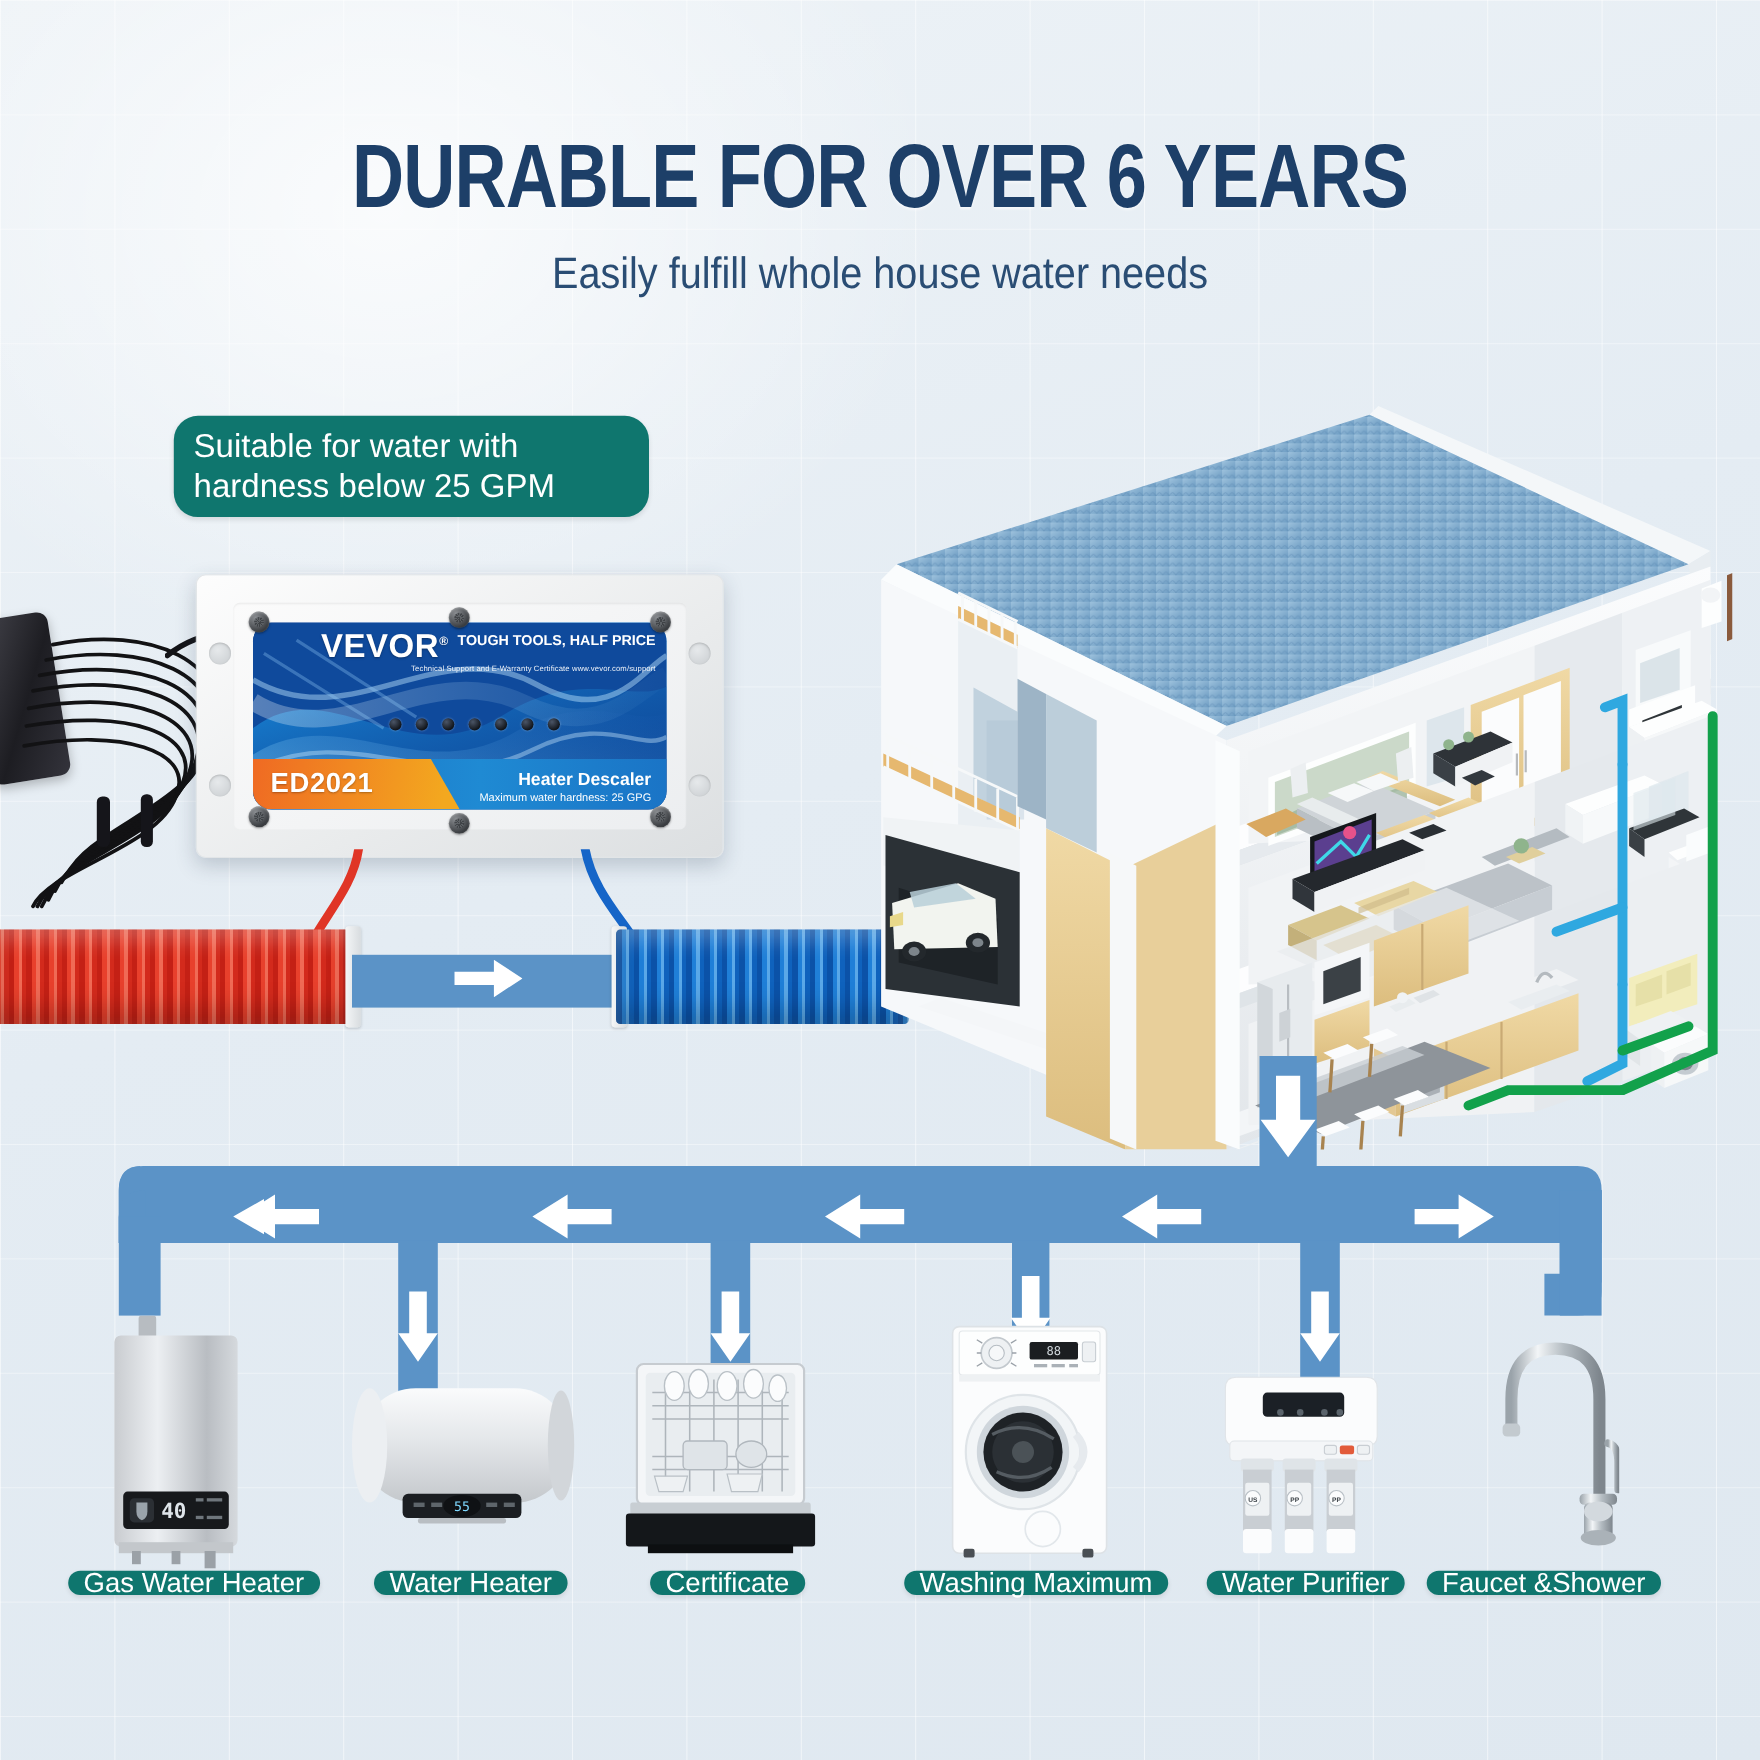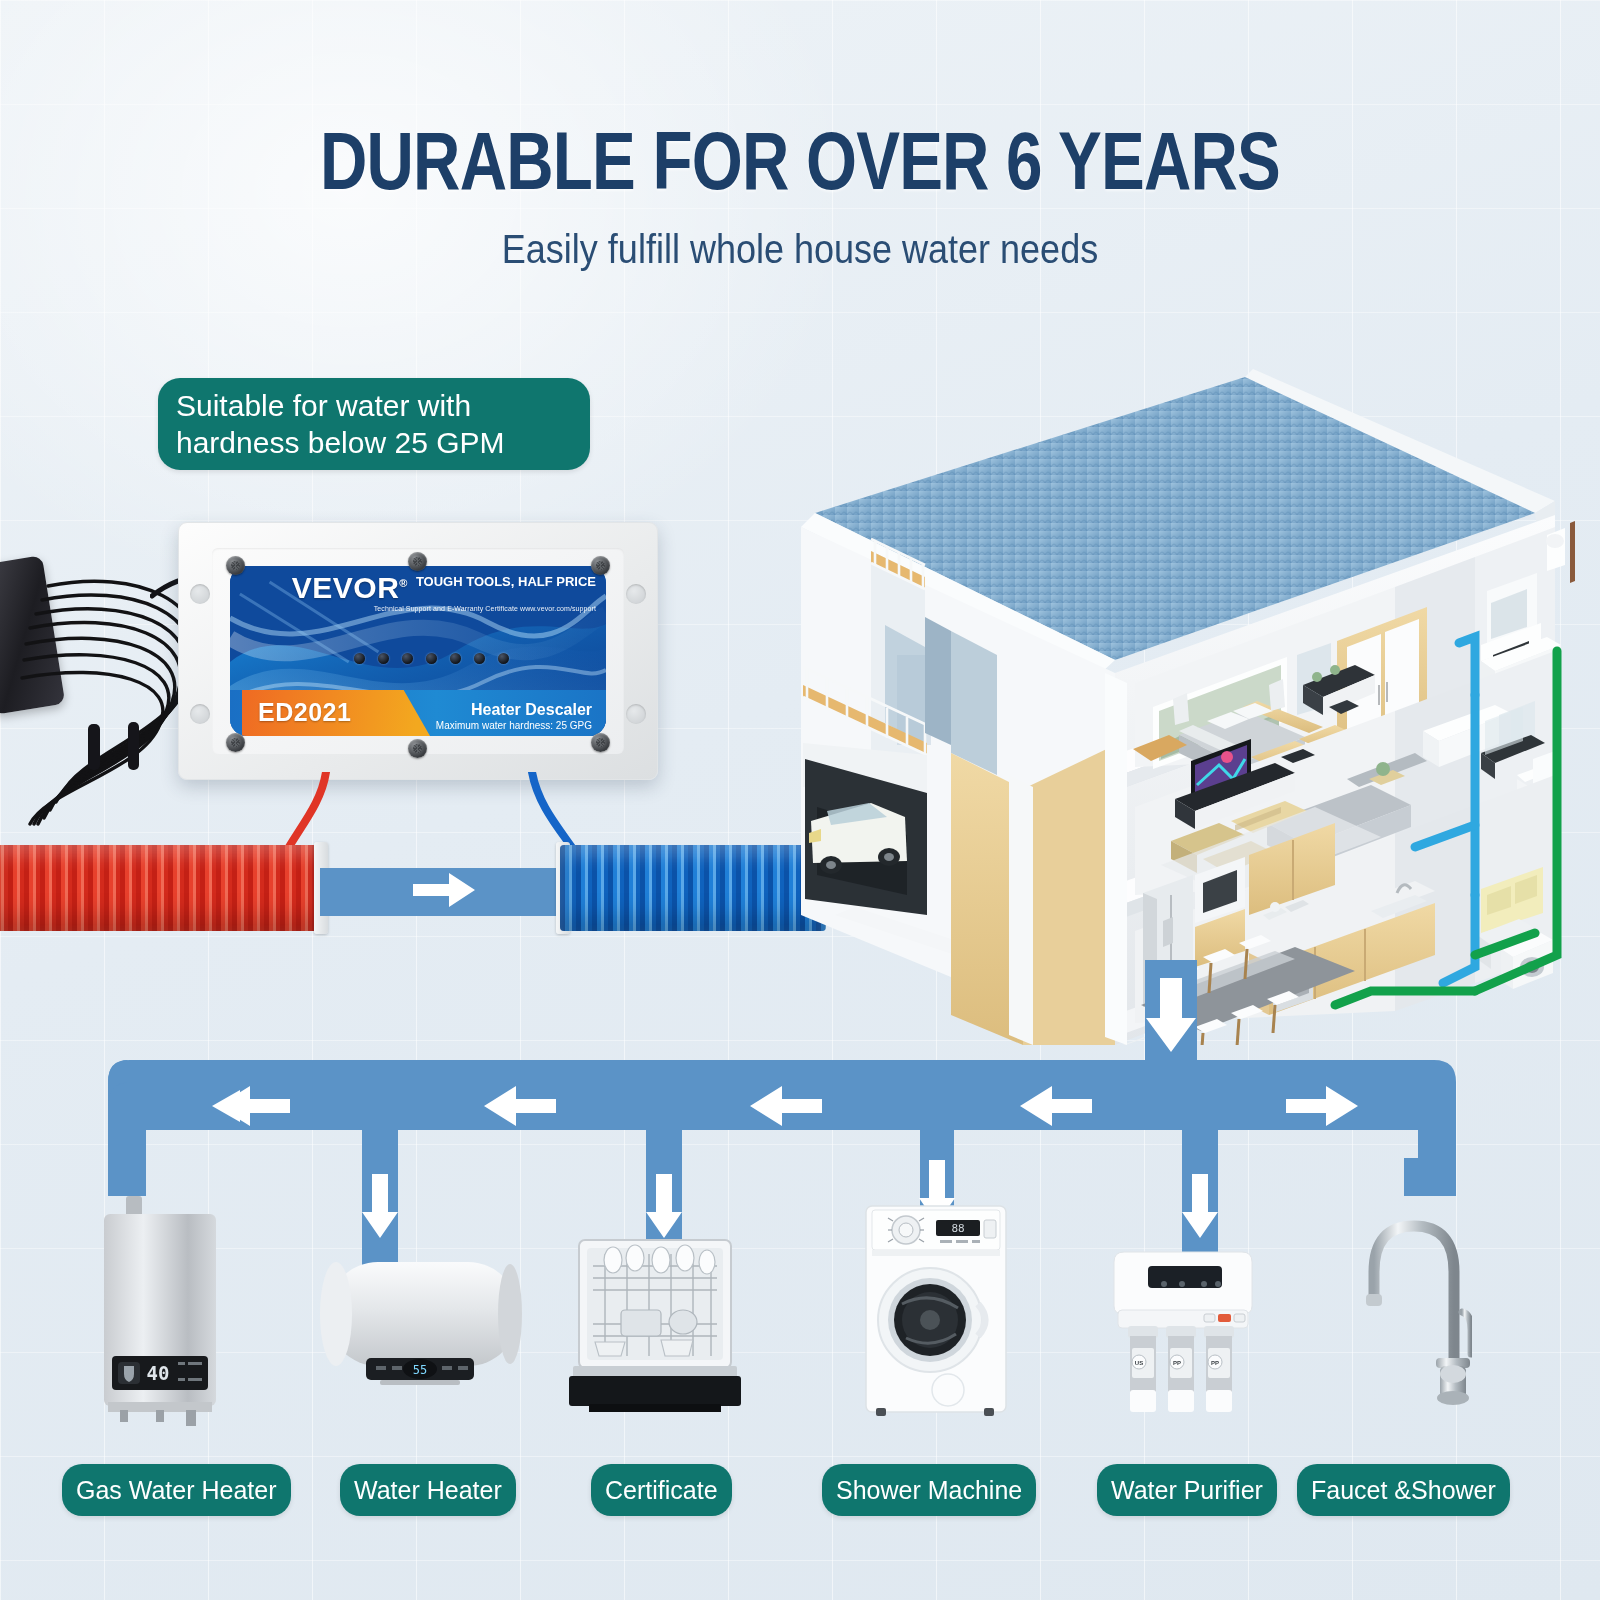--- a/index.html
+++ b/index.html
@@ -66,21 +66,21 @@
     margin-left:8px; text-align:left; vertical-align:top; margin-top:2px; }
   .vevor .fine { font-size:7px; margin-top:2px; opacity:.92; letter-spacing:.1px; }
   .leds { position:absolute; left:33%; top:51%; display:flex; gap:13px; }
   .led { width:11px; height:11px; border-radius:50%;
     background:radial-gradient(circle at 35% 30%,#4b5566,#12161c 70%);
     box-shadow:0 0 2px rgba(255,255,255,.45); }
   .model-band { position:absolute; left:0; bottom:0; width:100%; height:46px;
     background:linear-gradient(90deg,#1a6fc4,#1f8ad3 55%,#1a74c6); }
   .model-chip { position:absolute; left:0; bottom:0; width:188px; height:46px;
     background:linear-gradient(100deg,#ef6a23,#f3a81f 92%);
-    clip-path:polygon(0 0,86% 0,100% 100%,0 100%);margin-left:12px; }
+    clip-path:polygon(0 0,86% 0,100% 100%,0 100%); }
   .model-chip span { position:absolute; left:16px; top:8px; color:#fff;
     font-size:25px; font-weight:bold; letter-spacing:.5px;
     text-shadow:0 1px 2px rgba(0,0,0,.3); }
   .prod { position:absolute; right:14px; bottom:4px; text-align:right; color:#fff; }
   .prod .pname { font-size:16px; font-weight:bold; line-height:1.1; }
   .prod .pspec { font-size:10px; line-height:1.2; margin-top:1px; }
   .screw { position:absolute; width:19px; height:19px; border-radius:50%;
     background:radial-gradient(circle at 34% 30%,#8c8f93,#3b3e42 68%,#222426);
     box-shadow:inset 0 1px 2px rgba(255,255,255,.35),0 1px 2px rgba(0,0,0,.4); }
   .screw::after { content:""; position:absolute; inset:5px; border-radius:50%;
@@ -117,22 +117,22 @@
   .appl { position:absolute; }
   .ghwh { left:100px; top:1196px; width:120px; height:230px; }
   .tank { left:310px; top:1258px; width:220px; height:140px; }
   .dish { left:565px; top:1238px; width:180px; height:180px; }
   .wash { left:862px; top:1204px; width:148px; height:215px; }
   .puri { left:1108px; top:1248px; width:150px; height:170px; }
   .fauc { left:1352px; top:1208px; width:120px; height:210px; }
   .appl svg { width:100%; height:100%; }
 
   
-  .blabel { position:absolute; height:52px; font-size:25px; padding:0 14px;
-    border-radius:20px; white-space:nowrap; top:1428px;margin-top:36px; }
+  .blabel { position:absolute; height:22px; font-size:25px; padding:0 14px;
+    border-radius:20px; white-space:nowrap; top:1428px; }
 </style>
 </head>
 <body>
 
 <div class="grid"></div>
 <div class="glowtl"></div>
 
 <div class="hdr">
   <h1>DURABLE FOR OVER 6 YEARS</h1>
   <h2>Easily fulfill whole house water needs</h2>
@@ -760,15 +760,15 @@
     <rect x="88" y="158" width="26" height="32" rx="5" fill="url(#chr)"></rect>
     <ellipse cx="101" cy="190" rx="16" ry="7" fill="#aab2b8"></ellipse>
     <path d="M110 104 q9 2 9 18 v24" fill="none" stroke="url(#chr)" stroke-width="7" stroke-linecap="round"></path>
     <ellipse cx="101" cy="166" rx="13" ry="9" fill="#d3d9de"></ellipse>
   </svg>
 </div>
 
 <div class="pill blabel" style="left:62px;">Gas Water Heater</div>
 <div class="pill blabel" style="left:340px;">Water Heater</div>
 <div class="pill blabel" style="left:591px;">Certificate</div>
-<div class="pill blabel" style="left:822px;">Shower Machine</div>
+<div class="pill blabel" style="left:822px;">Washing Maximum</div>
 <div class="pill blabel" style="left:1097px;">Water Purifier</div>
 <div class="pill blabel" style="left:1297px;">Faucet &amp;Shower</div>
 
 </body></html>

